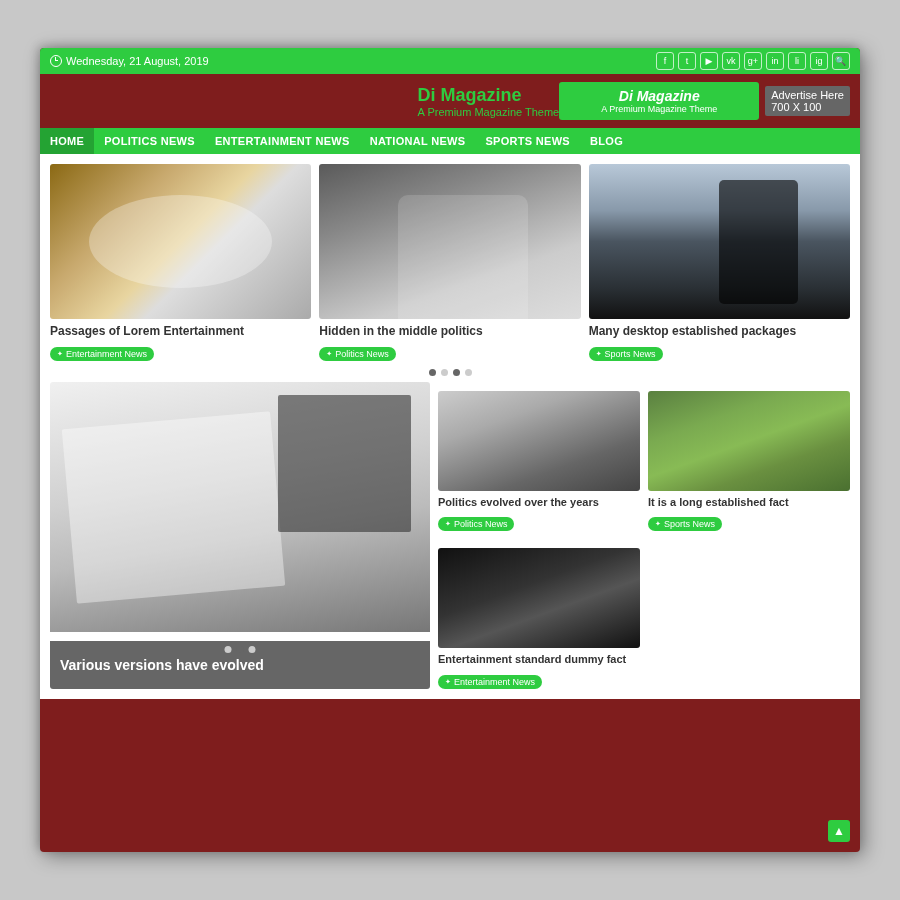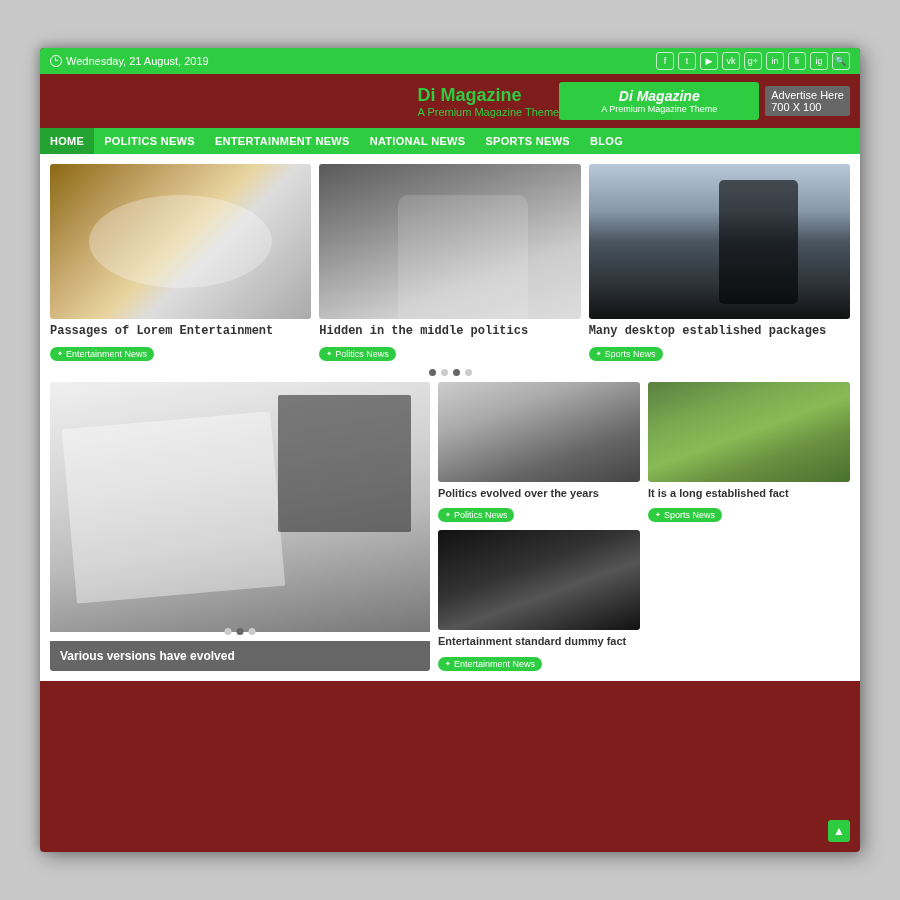--- a/index.html
+++ b/index.html
@@ -183,21 +183,20 @@
       width: 30%;
       height: 80%;
       background: rgba(0,0,0,0.6);
       border-radius: 5px;
     }
     .news-title {
       font-size: 12px;
       color: #333;
       margin: 5px 0 4px 0;
       font-weight: 600;
-      font-family: Liberation Mono, monospace;
     }
     .tag {
       background: #2ecc40;
       color: white;
       font-size: 9px;
       padding: 2px 7px;
       border-radius: 10px;
       display: inline-flex;
       align-items: center;
       gap: 3px;
@@ -264,33 +263,34 @@
       background: rgba(50,50,50,0.6);
       border-radius: 2px;
     }
     .big-article-caption {
       position: absolute;
       bottom: 0;
       left: 0;
       right: 0;
       background: rgba(0,0,0,0.6);
       color: white;
-      padding: 8px 10px;
-      font-size: 12px;
+      padding: 16px 10px;
+      font-size: 14px;
       font-weight: 600;
       margin-top: 46px;
     }
     .small-grid {
       flex: 1;
       display: grid;
       grid-template-columns: 1fr 1fr;
       gap: 8px;
     }
     .small-article {
       position: relative;
+      margin-top: 9px;
     }
     .small-img {
       width: 100%;
       height: 100px;
       border-radius: 3px;
       display: block;
     }
     .img-protest {
       background: linear-gradient(160deg, #ccc 0%, #aaa 30%, #888 50%, #666 70%, #444 100%);
     }

